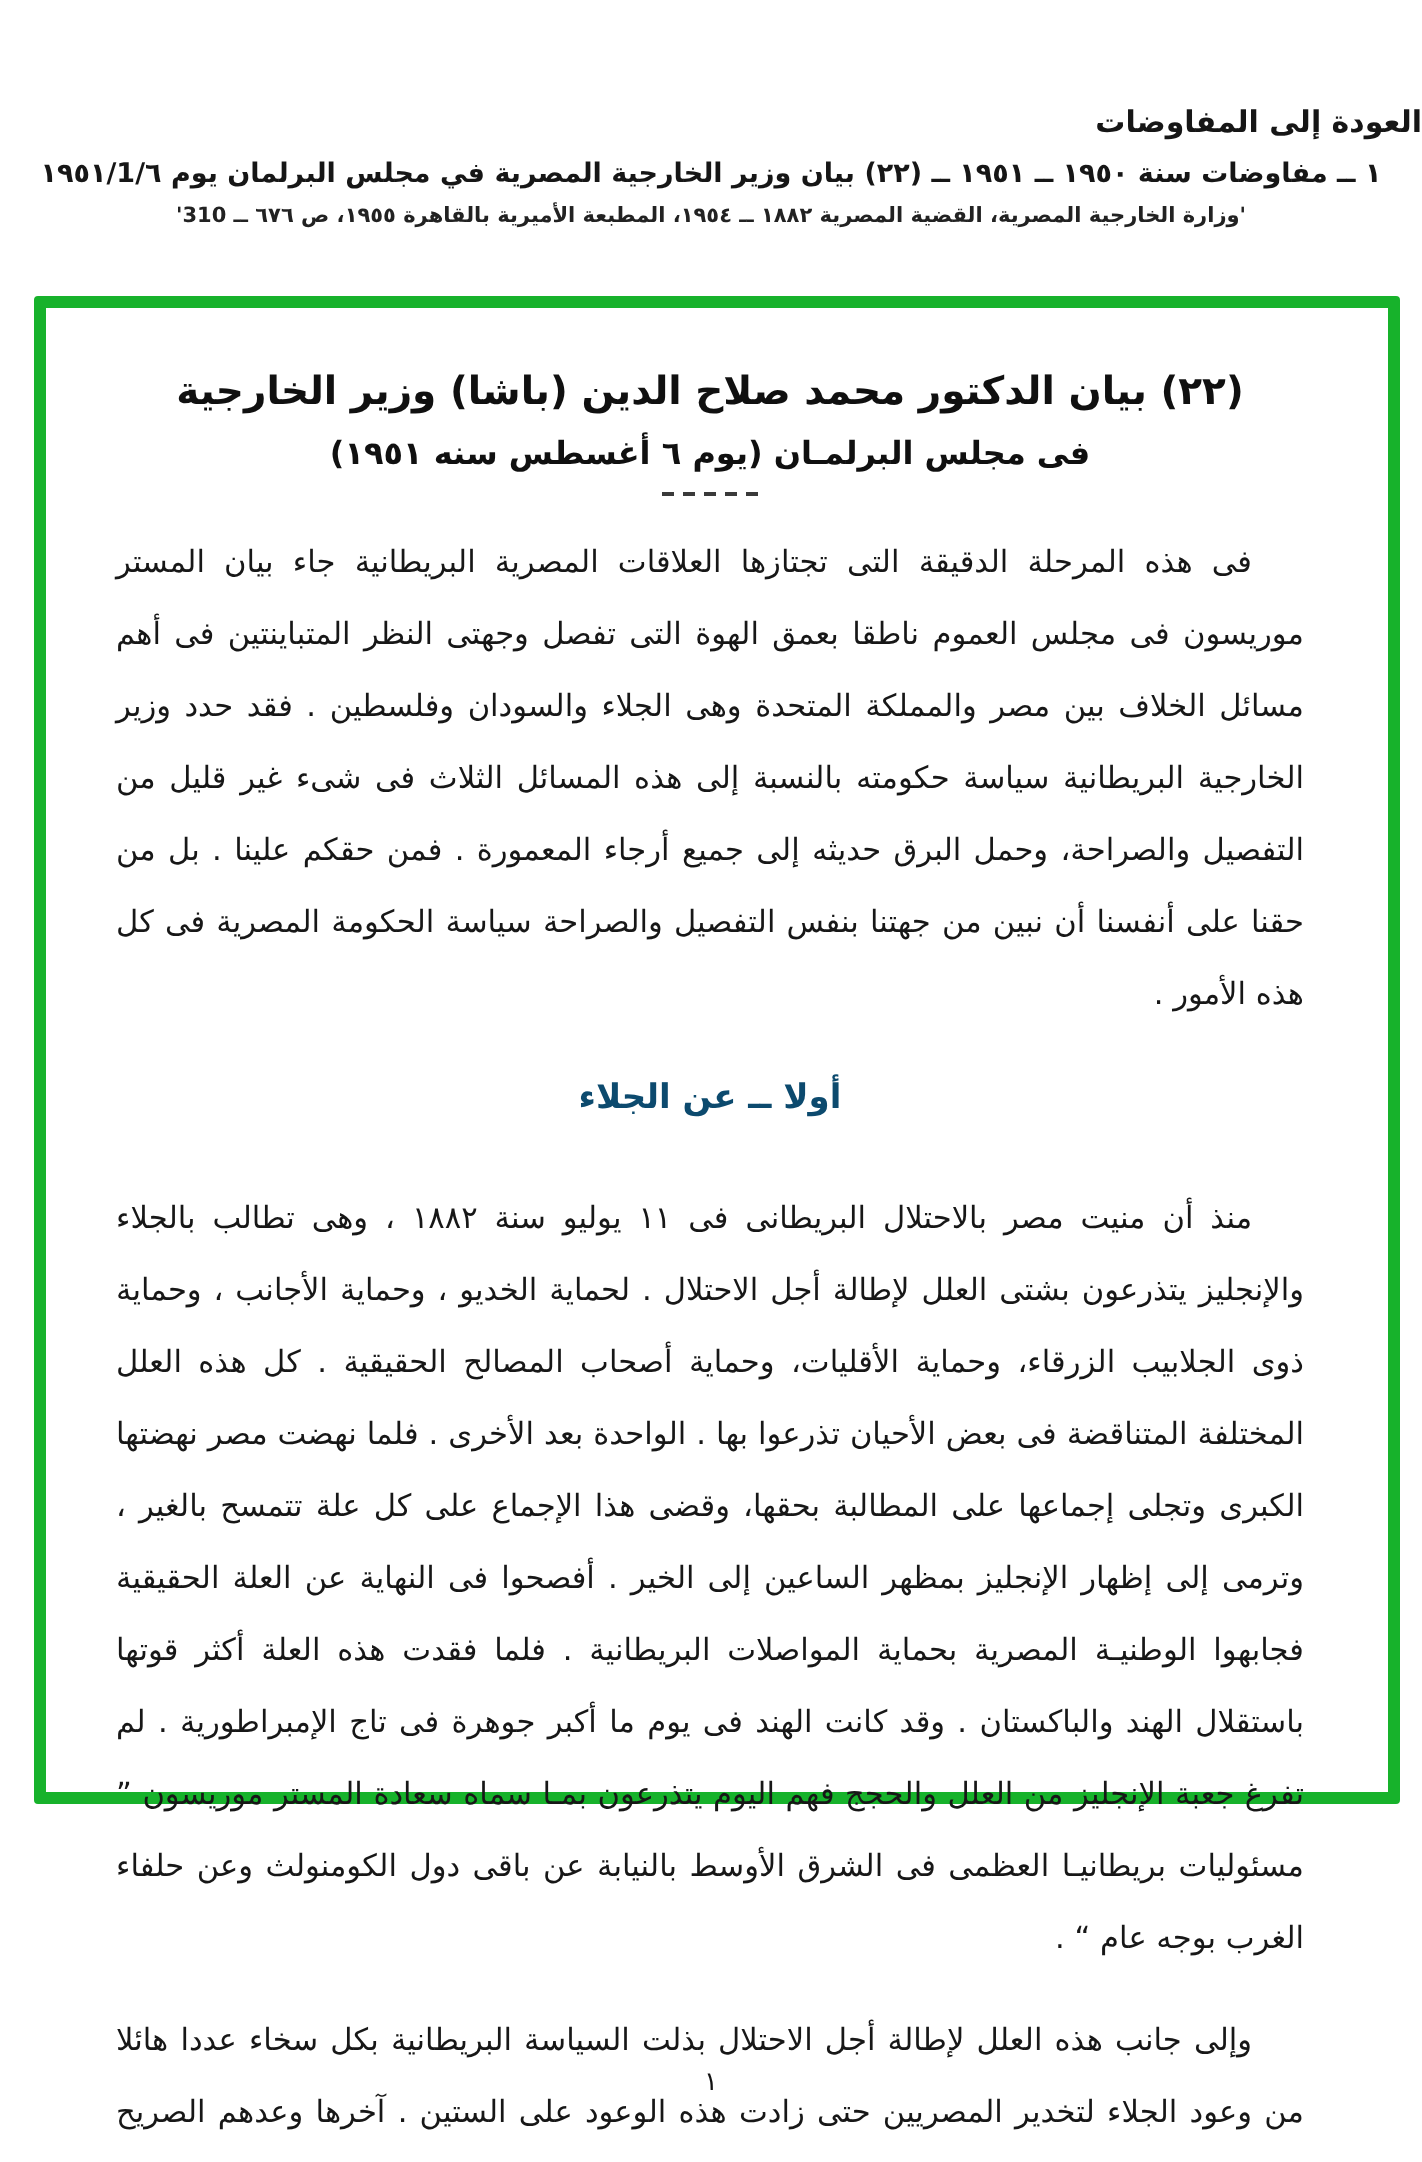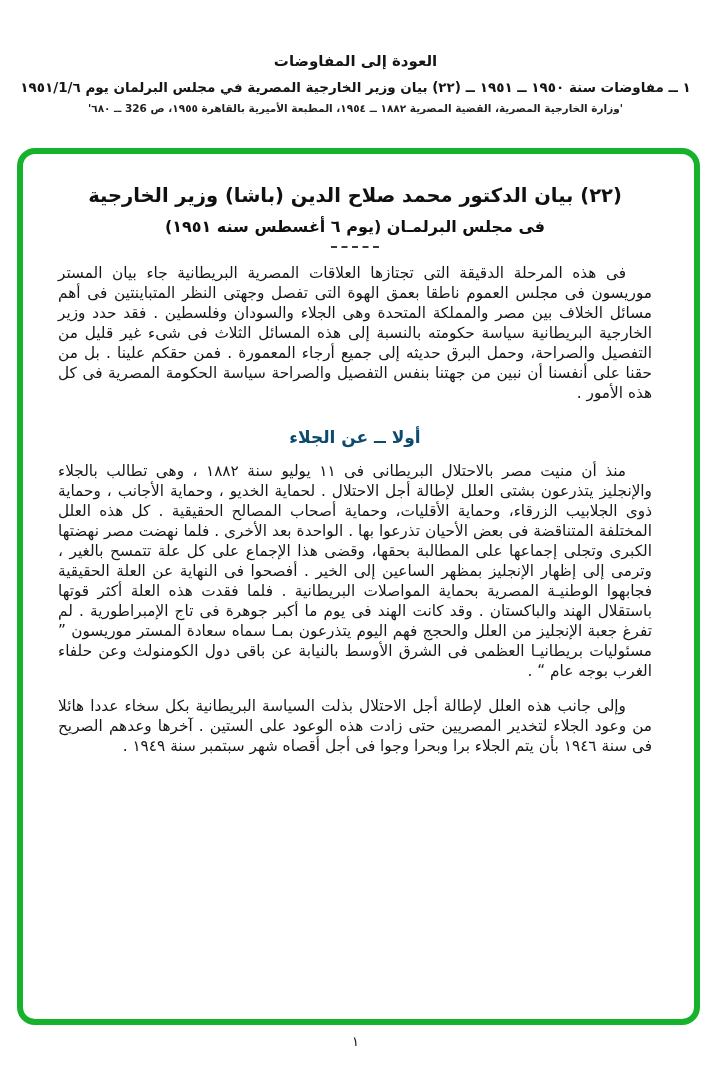--- a/index.html
+++ b/index.html
@@ -15,21 +15,20 @@
     height: 1081px;
     background: #ffffff;
     overflow: hidden;
   }
   
   .hdr {
     direction: rtl;
   }
   .hdr-title {
     padding-top: 52px;
-    text-align: center;
     font-size: 15px;
     font-weight: bold;
     letter-spacing: 0.2px;
   }
   .hdr-entry {
     margin-top: 9px;
     text-align: center;
     font-size: 13.5px;
     font-weight: bold;
     white-space: nowrap;
@@ -40,24 +39,24 @@
     font-size: 10.5px;
     font-weight: bold;
     color: #222222;
   }
   
   .green-box {
     position: absolute;
     left: 17px;
     top: 148px;
     width: 683px;
-    height: 877px;
+    height: 754px;
     box-sizing: border-box;
     border: 6px solid #17b22b; 
-    border-radius: 18px;
+    border-radius: 2px;
     padding: 24px 42px 0 35px;
     direction: rtl;
     background: #ffffff;
   }
   .doc-title {
     margin: 6px 0 0;
     text-align: center;
     font-size: 19.5px;
     font-weight: bold;
     color: #101010;
@@ -71,55 +70,55 @@
   }
   .subtitle-rule {
     width: 48px;
     height: 0;
     margin: 10px auto 0;
     border-top: 2px dashed #3a3a3a;
   }
   .body-par {
     margin: 15px 0 0;
     font-size: 15.3px;
-    line-height: 20px;
+    line-height: 36px;
     text-align: justify;
     text-indent: 26px;
     color: #171717;
   }
   .section-heading {
     margin: 24px 0 0;
     text-align: center;
     font-size: 17px;
     font-weight: bold;
     color: #0c4a6e;
   }
   .section-heading + .body-par {
-    margin-top: 14px;
+    margin-top: 32px;
   }
   
   .page-num {
     position: absolute;
     left: 0;
     right: 0;
     top: 1034px;
     text-align: center;
     font-size: 13px;
     color: #111111;
   }
 </style>
 </head>
 <body>
 
 <div class="page">
 
   <header class="hdr">
     <div class="hdr-title">العودة إلى المفاوضات</div>
     <div class="hdr-entry">١ ــ مفاوضات سنة ١٩٥٠ ــ ١٩٥١ ــ (٢٢) بيان وزير الخارجية المصرية في مجلس البرلمان يوم ١٩٥١/1/٦</div>
-    <div class="hdr-note">'وزارة الخارجية المصرية، القضية المصرية ١٨٨٢ ــ ١٩٥٤، المطبعة الأميرية بالقاهرة ١٩٥٥، ص 326 ــ ٦٨٠'</div>
+    <div class="hdr-note">'وزارة الخارجية المصرية، القضية المصرية ١٨٨٢ ــ ١٩٥٤، المطبعة الأميرية بالقاهرة ١٩٥٥، ص ٦٧٦ ــ 310'</div>
   </header>
 
   <section class="green-box" style="border-color: rgb(23, 178, 43);">
     <h1 class="doc-title">(٢٢) بيان الدكتور محمد صلاح الدين (باشا) وزير الخارجية</h1>
     <h2 class="doc-subtitle">فى مجلس البرلمـان (يوم ٦ أغسطس سنه ١٩٥١)</h2>
     <div class="subtitle-rule"></div>
 
     <p class="body-par">فى هذه المرحلة الدقيقة التى تجتازها العلاقات المصرية البريطانية جاء بيان المستر موريسون فى مجلس العموم ناطقا بعمق الهوة التى تفصل وجهتى النظر المتباينتين فى أهم مسائل الخلاف بين مصر والمملكة المتحدة وهى الجلاء والسودان وفلسطين . فقد حدد وزير الخارجية البريطانية سياسة حكومته بالنسبة إلى هذه المسائل الثلاث فى شىء غير قليل من التفصيل والصراحة، وحمل البرق حديثه إلى جميع أرجاء المعمورة . فمن حقكم علينا . بل من حقنا على أنفسنا أن نبين من جهتنا بنفس التفصيل والصراحة سياسة الحكومة المصرية فى كل هذه الأمور .</p>
 
     <h3 class="section-heading">أولا ــ عن الجلاء</h3>

